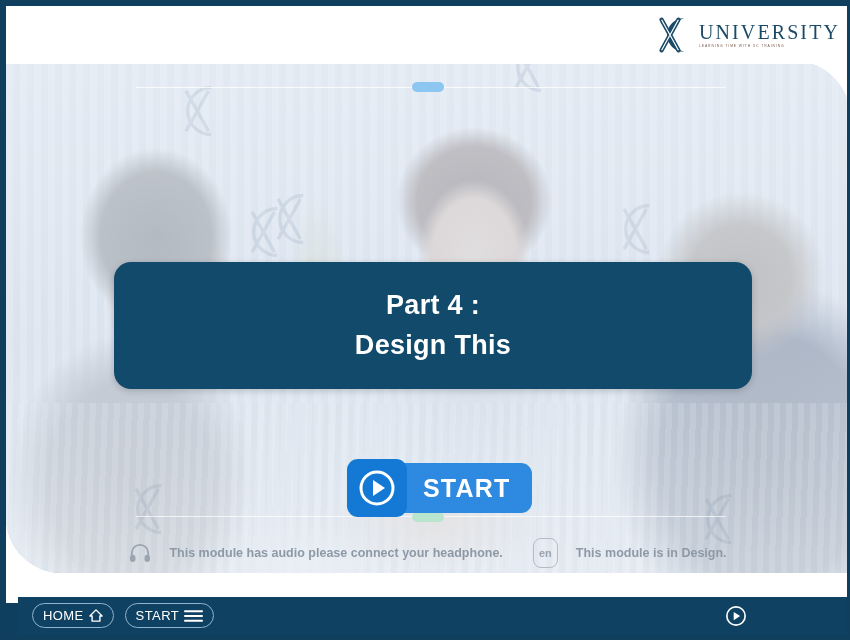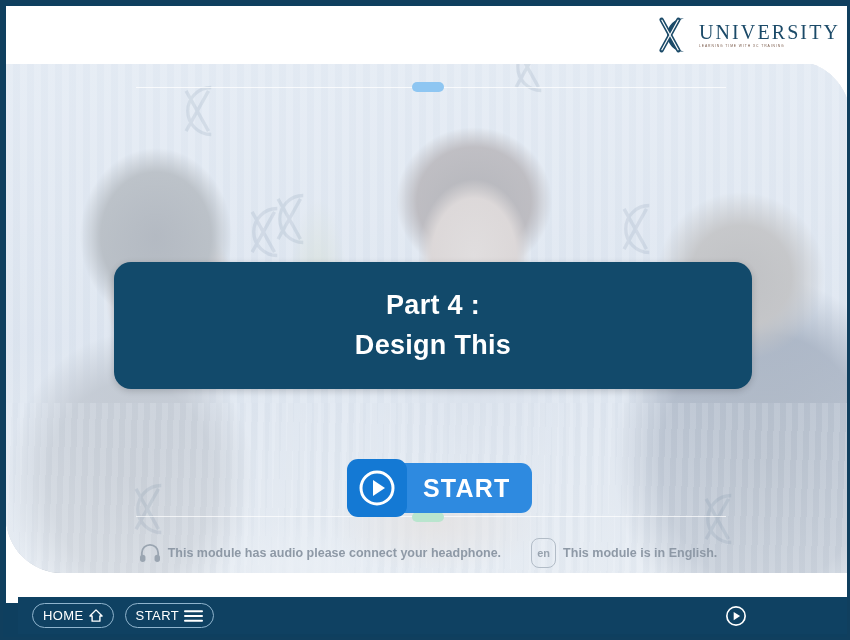--- a/index.html
+++ b/index.html
@@ -227,21 +227,21 @@
     width: 100%;
     display: flex;
     align-items: center;
     justify-content: center;
     gap: 30px;
     z-index: 22;
   }
   .notice {
     display: flex;
     align-items: center;
-    gap: 7px;
+    gap: 18px;
   }
   .notice-text {
     color: #8e99a6;
     font-size: 12.5px;
     font-weight: bold;
     white-space: nowrap;
   }
   .lang-badge {
     width: 25px; height: 30px;
     border: 1.5px solid #b2bcc7;
@@ -353,21 +353,21 @@
         <div class="notice">
           <svg width="22" height="20" viewBox="0 0 24 22">
             <path d="M3 14 V11 a9 9 0 0 1 18 0 v3" fill="none" stroke="#9aa5b1" stroke-width="2"></path>
             <rect x="1" y="13" width="6" height="8" rx="3" fill="#9aa5b1"></rect>
             <rect x="17" y="13" width="6" height="8" rx="3" fill="#9aa5b1"></rect>
           </svg>
           <span class="notice-text">This module has audio please connect your headphone.</span>
         </div>
         <div class="notice">
           <span class="lang-badge">en</span>
-          <span class="notice-text">This module is in English.</span>
+          <span class="notice-text">This module is in Design.</span>
         </div>
       </div>
     </div>
 
     <div class="header">
       <div class="logo">
         <svg class="logo-mark" viewBox="0 0 100 100">
           <path d="M70 8 a42 42 0 1 0 0 84 a44 44 0 0 1 0 -84 z" fill="#1b4a68"></path>
           <path d="M14 12 L56 88 M56 12 L14 88" fill="none" stroke="#1b4a68" stroke-width="11" stroke-linecap="round"></path>
           <path d="M14 12 L56 88 M56 12 L14 88" fill="none" stroke="#ffffff" stroke-width="3"></path>

